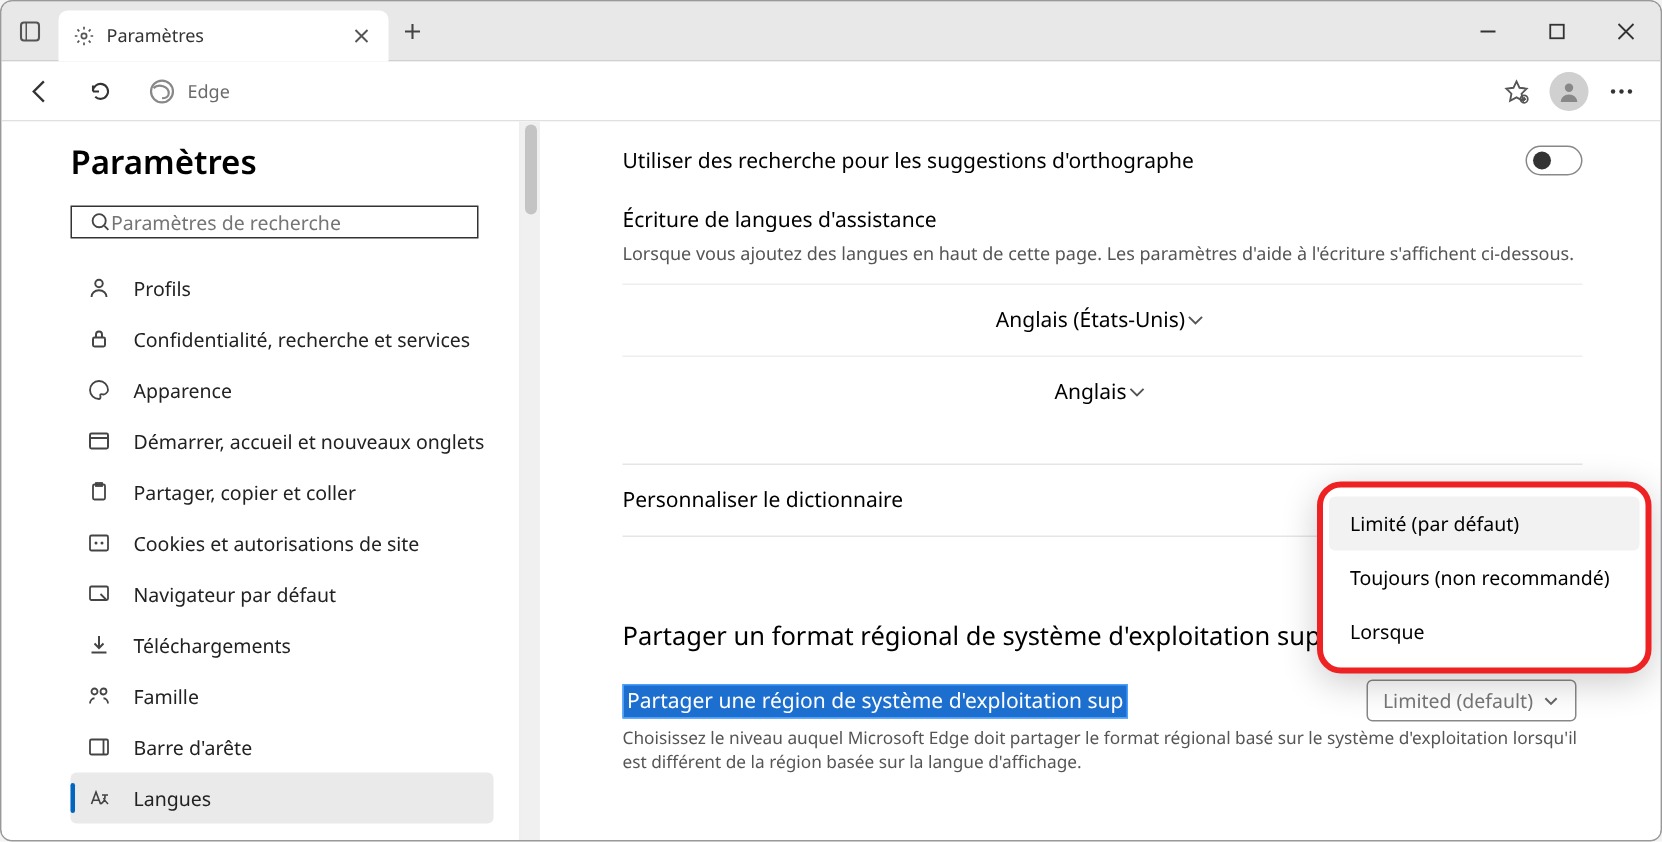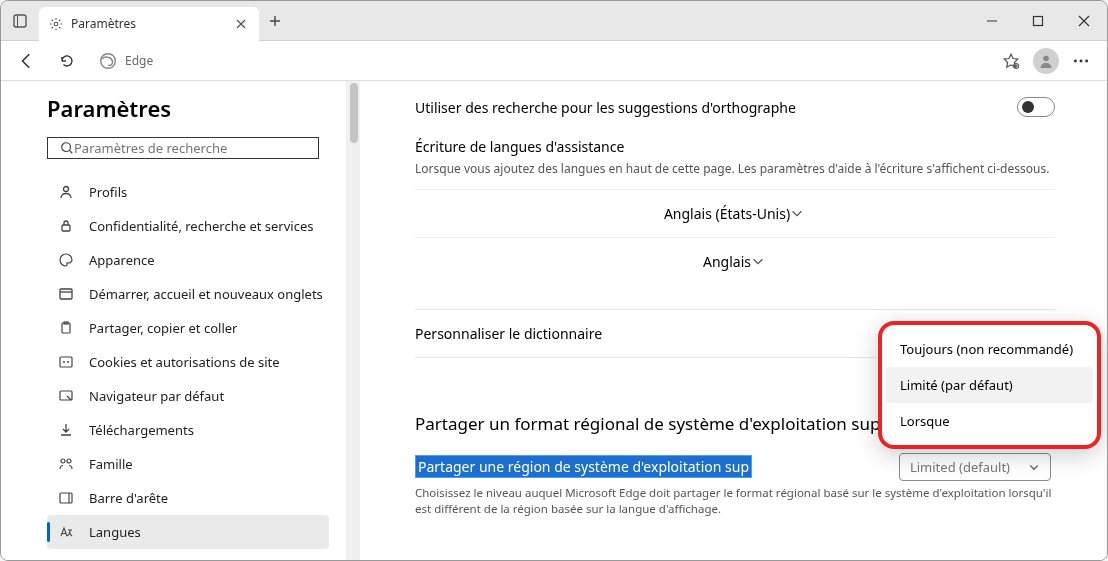--- a/index.html
+++ b/index.html
@@ -48,21 +48,21 @@
 .subhead { font-size: 14px; font-weight: 400; margin-top: 12px; margin-bottom: 4px; }
 .subdesc { font-size: 12px; color: #555; margin-bottom: 12px; }
 .lang-row { display: flex; align-items: center; justify-content: center; padding: 14px 0; font-size: 14px; border-top: 1px solid #eee; }
 .lang-row:first-of-type { border-top: none; }
 .card-sep { height: 24px; }
 .link-row { display: flex; align-items: center; justify-content: space-between; padding: 14px 0; font-size: 14px; border-top: 1px solid #e5e5e5; border-bottom: 1px solid #e5e5e5; }
 .chev { width: 16px; height: 16px; color: #555; }
 .section-title { font-size: 17px; font-weight: 400; margin: 54px 0 20px 0; }
 .highlight { background: #1d6fcf; color: #fff; padding: 1px 2px; font-size: 14px; border: 1px solid #4aa0ff; }
 .microdesc { font-size: 11.5px; color: #555; margin-top: 8px; line-height: 1.4; }
-.dropdown-current { position: absolute; right: 56px; top: 372px; border: 1px solid #888; border-radius: 4px; padding: 4px 10px; font-size: 13px; color: #777; display: flex; align-items: center; gap: 18px; }
+.dropdown-current { position: absolute; right: 56px; top: 372px; border: 1px solid #888; border-radius: 4px; padding: 4px 10px; font-size: 13px; color: #777; display: flex; align-items: center; gap: 6px; }
 .dropdown-current .chev { width: 12px; height: 12px; }
 
 
 .popup { position: absolute; right: 6px; top: 320px; width: 223px; background: #fff; border: 4px solid #e22; border-radius: 16px; box-shadow: 0 6px 24px rgba(0,0,0,.2); z-index: 100; padding: 6px 4px; }
 .popup-item { font-size: 13px; padding: 9px 14px; border-radius: 4px; cursor: pointer; }
 .popup-item.sel { background: #f2f2f2; }
 
 svg { display: block; }
 </style>
 </head>
@@ -326,16 +326,16 @@
       <span class="chev">
           <svg width="12" height="12" viewBox="0 0 16 16">
             <path d="M3 6l5 5 5-5" fill="none" stroke="#666" stroke-width="1.8"></path>
           </svg>
         </span>
     </div>
   </div>
 </div>
 
 <div class="popup">
+  <div class="popup-item sel"><span>Limité (par défaut)</span></div>
   <div class="popup-item"><span>Toujours (non recommandé)</span></div>
-  <div class="popup-item sel"><span>Limité (par défaut)</span></div>
   <div class="popup-item"><span>Lorsque</span></div>
 </div>
 
 </body></html>

